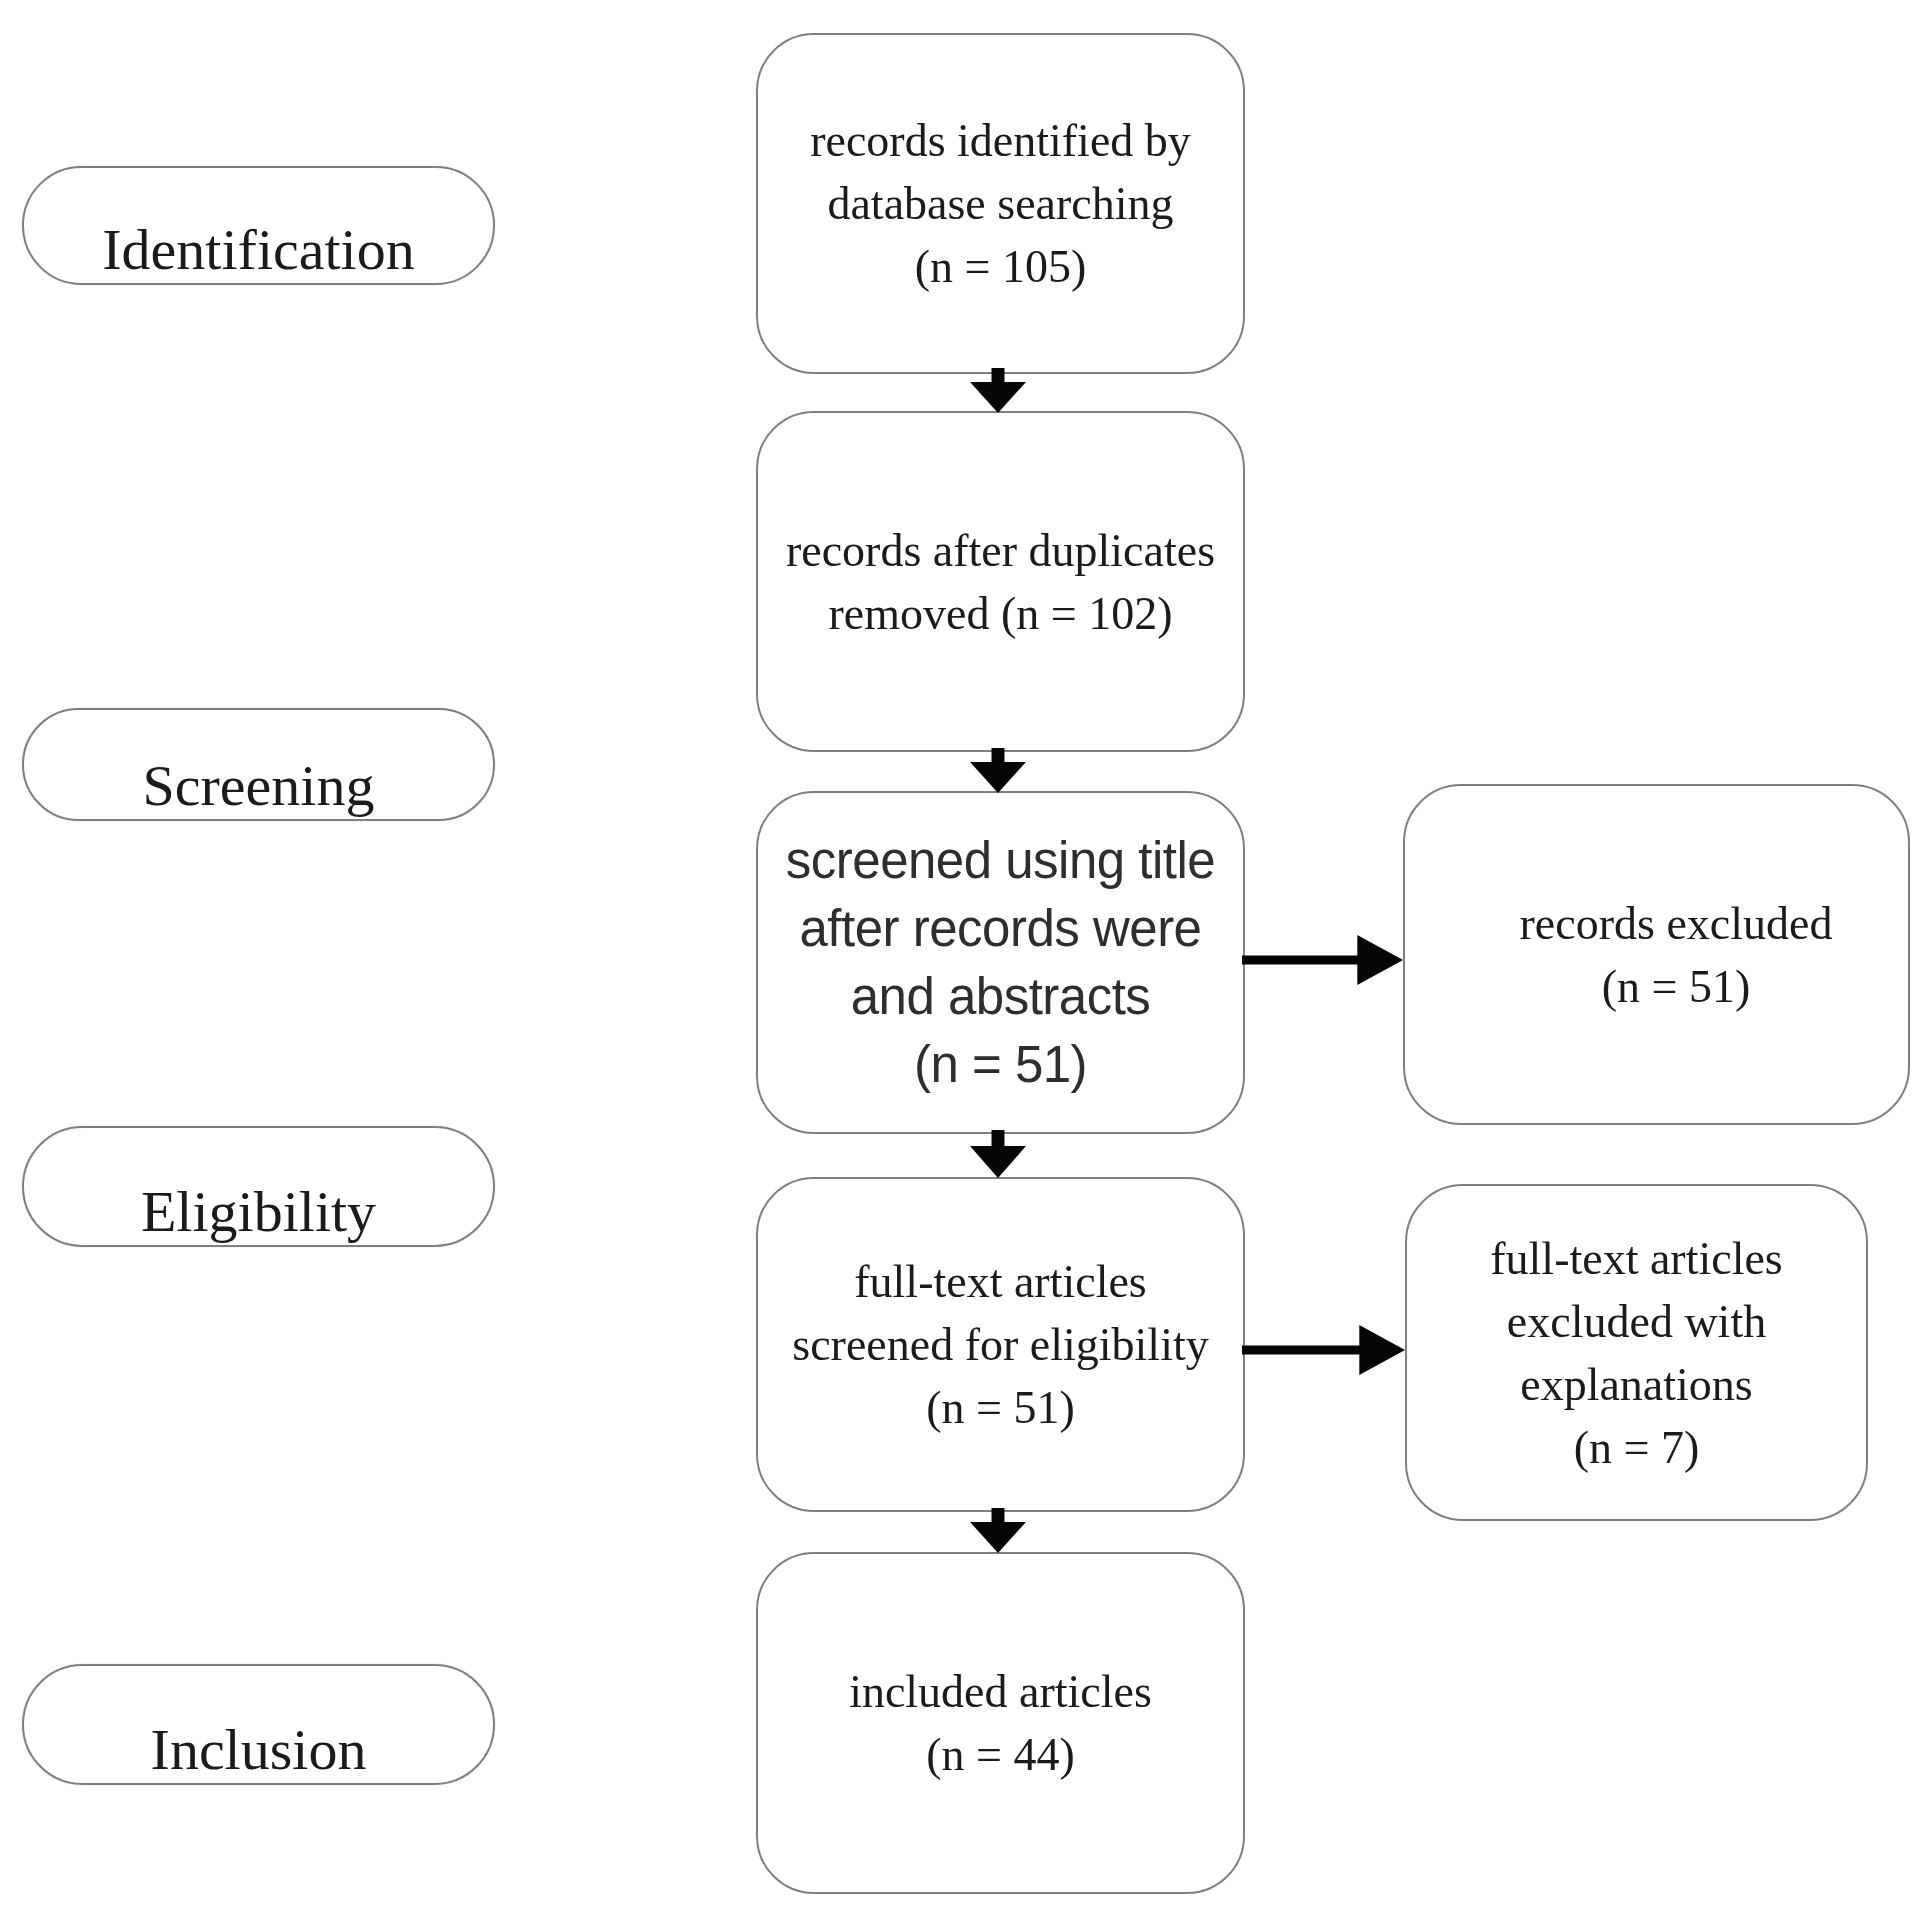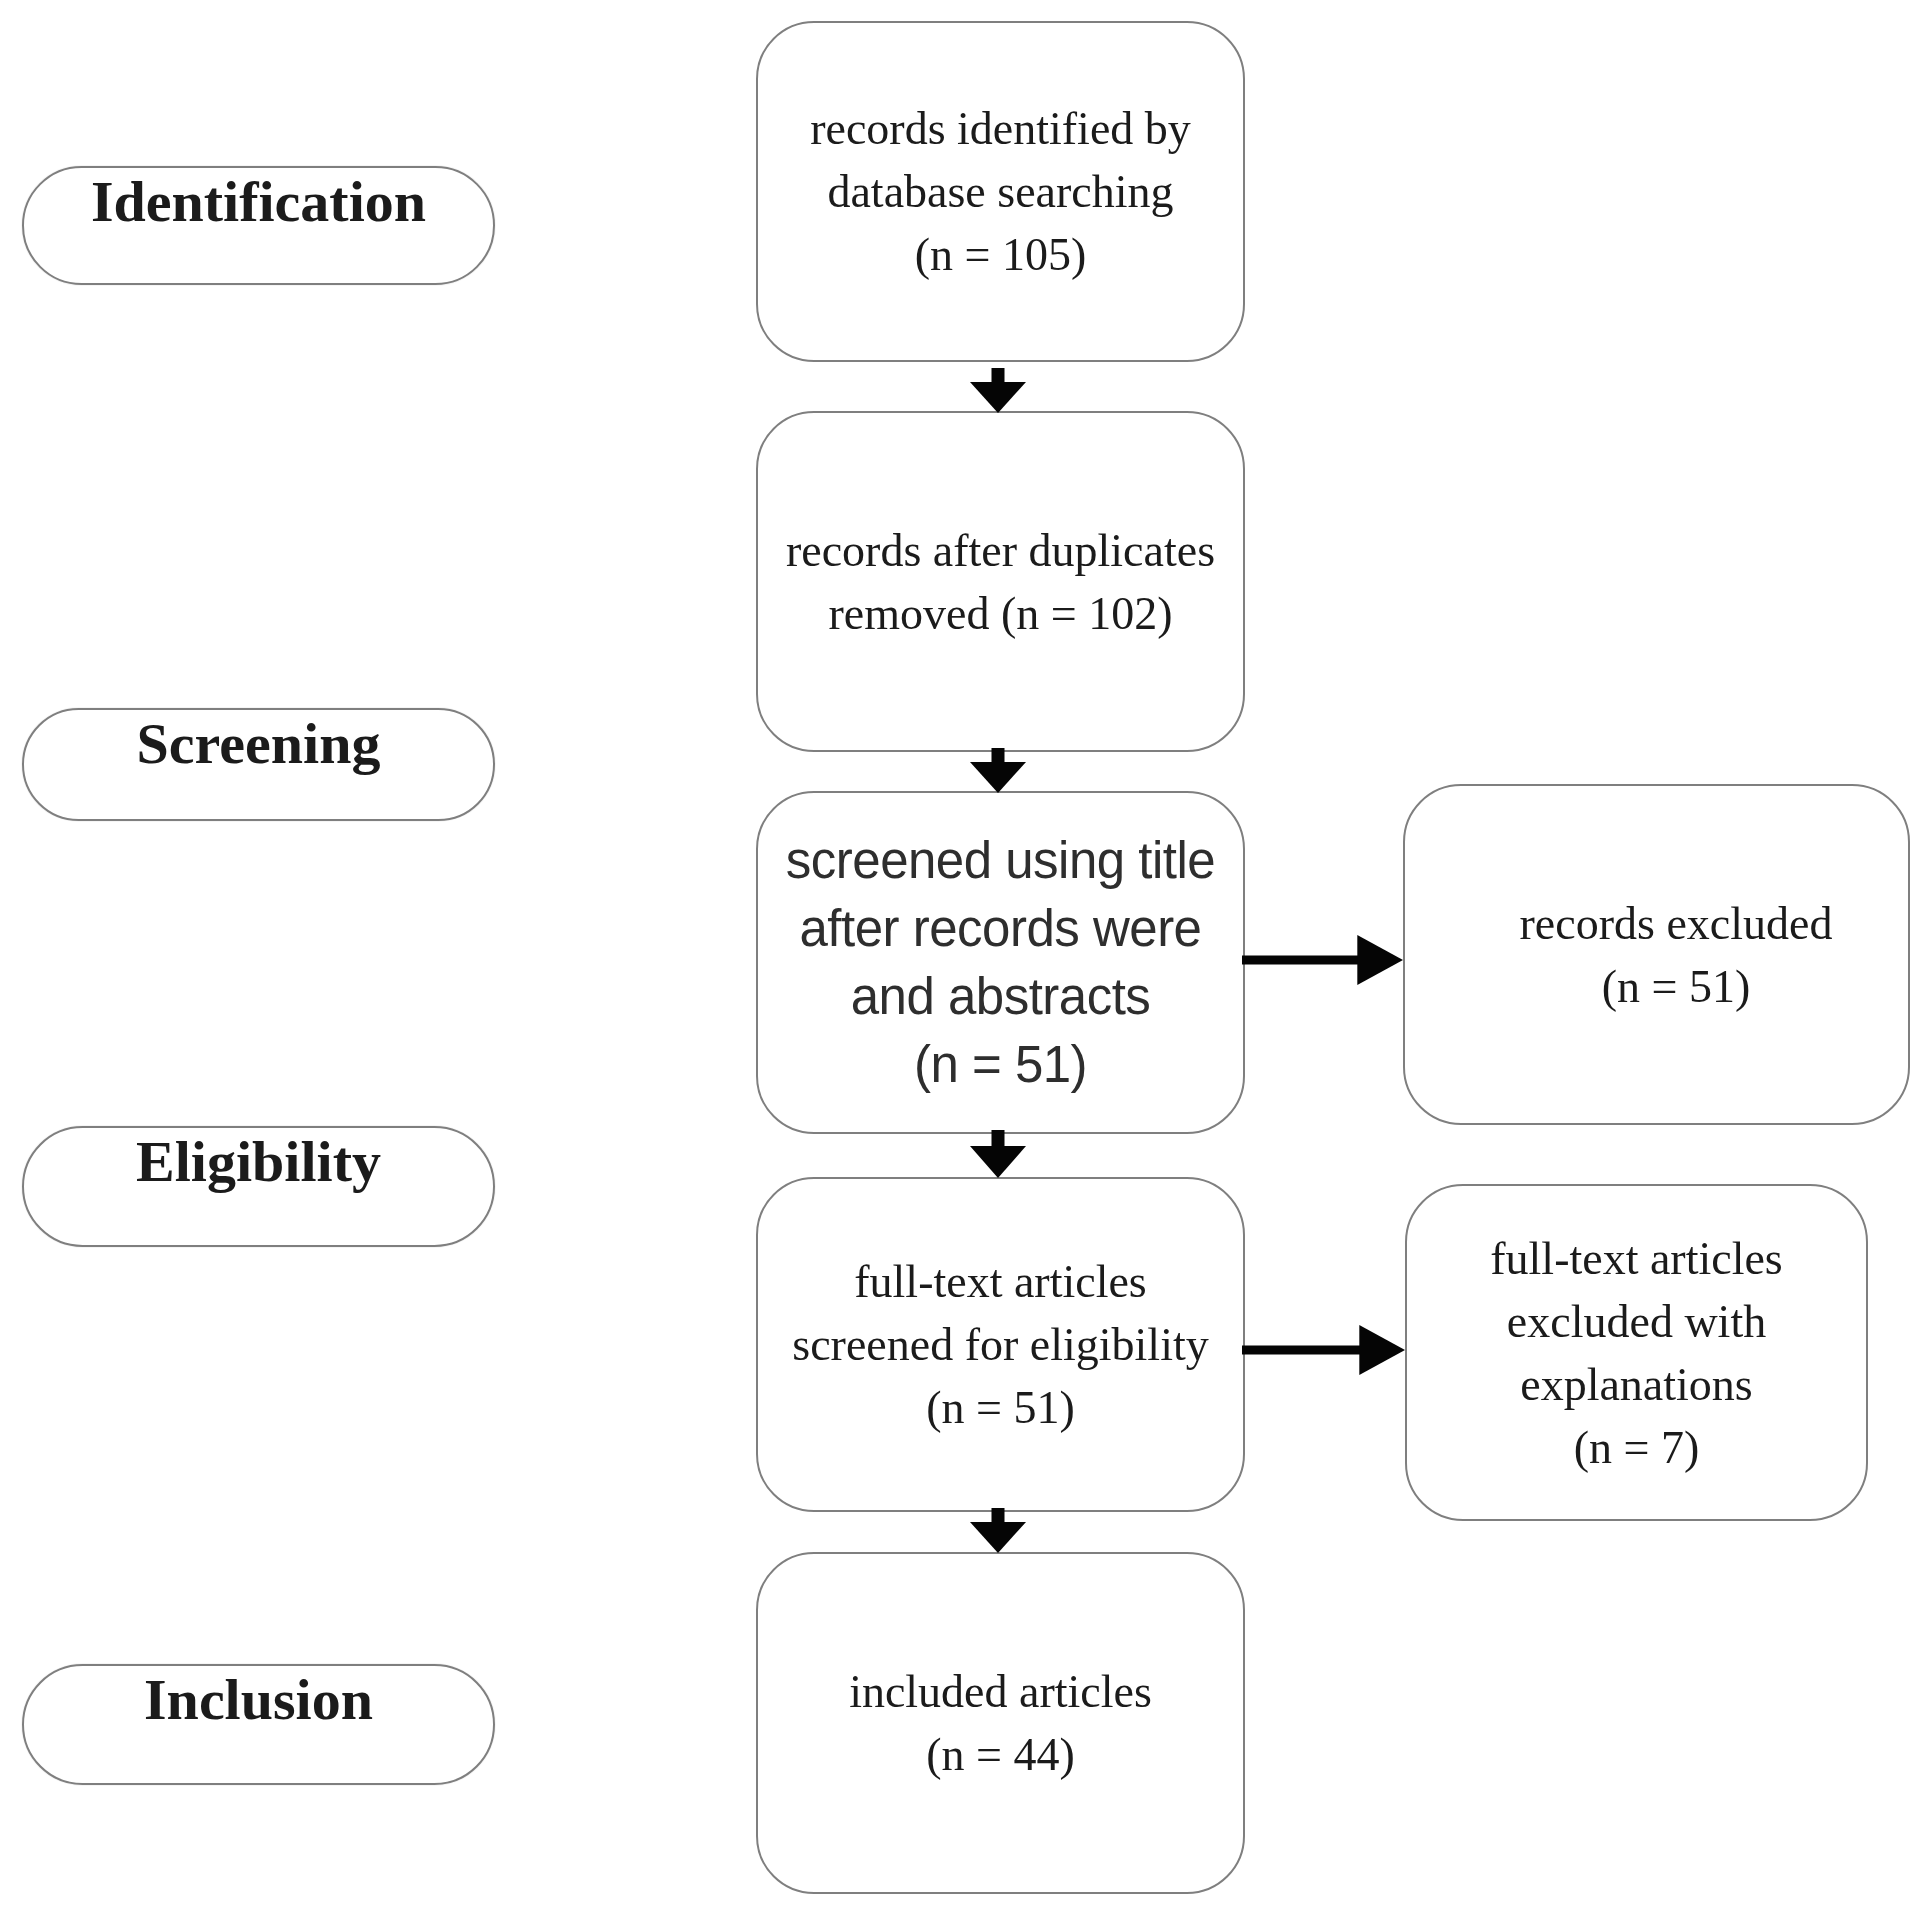--- a/index.html
+++ b/index.html
@@ -15,25 +15,24 @@
     font-family: "Liberation Serif", "DejaVu Serif", serif;
     color: #1b1b1b;
     overflow: hidden;
   }
   .pill {
     position: absolute;
     border: 2px solid #7f7f7f;
     border-radius: 994px;
     background: #ffffff;
     display: flex;
-    align-items: flex-start;
+    align-items: flex-end;
     justify-content: center;
     font-size: 58px;
     box-shadow: 0 0 0 1px rgba(0,0,0,0.04);
-    font-weight: bold;
   }
   .fbox, .ebox {
     position: absolute;
     border: 2px solid #7f7f7f;
     border-radius: 58px;
     background: #ffffff;
     display: flex;
     flex-direction: column;
     align-items: center;
     justify-content: center;
@@ -71,21 +70,21 @@
   </div>
 
   <div class="pill" style="left:22px; top:708px; width:469px; height:109px;">
     <span>Screening</span>
   </div>
 
   <div class="pill" style="left:22px; top:1664px; width:469px; height:117px;">
     <span>Inclusion</span>
   </div>
 
-  <div class="fbox" style="left:756px; top:21px; width:485px; height:337px;">
+  <div class="fbox" style="left:756px; top:33px; width:485px; height:337px;">
     <div class="line">records identified by</div>
     <div class="line">database searching</div>
     <div class="line">(n = 105)</div>
   </div>
 
   <div class="fbox" style="left:756px; top:411px; width:485px; height:337px;">
     <div class="line">records after duplicates</div>
     <div class="line">removed (n = 102)</div>
   </div>
 

